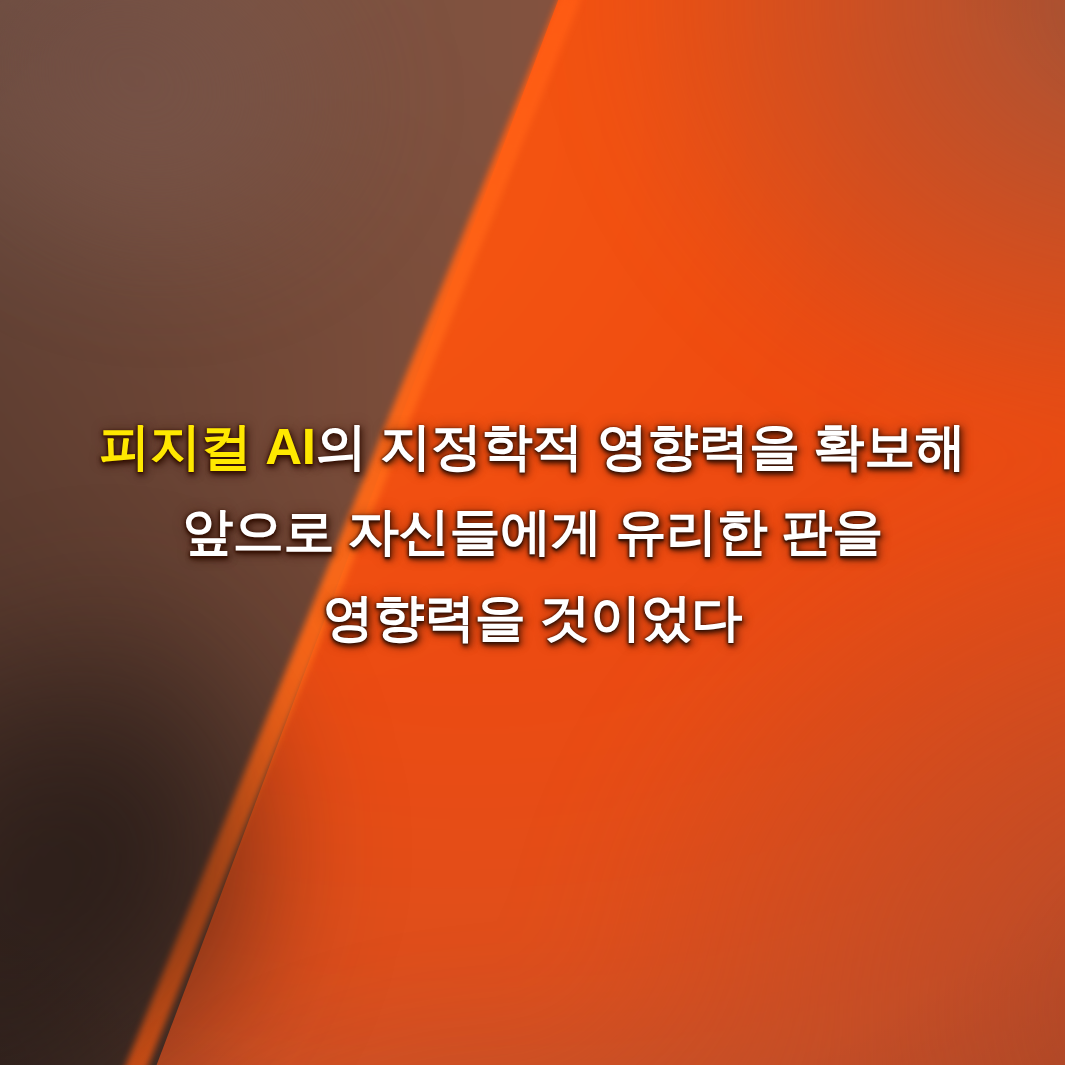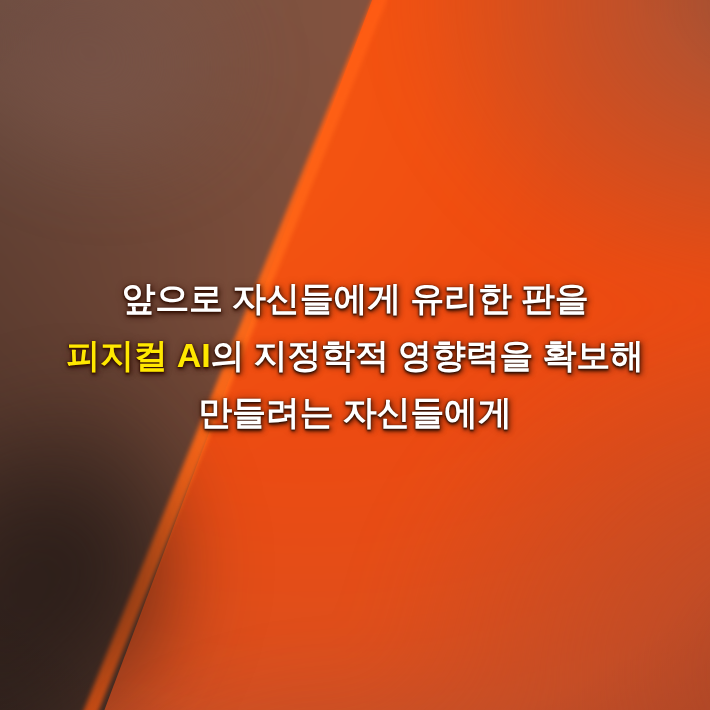--- a/index.html
+++ b/index.html
@@ -146,18 +146,18 @@
 
   <div class="bg-layer" id="bg-base"></div>
   <div id="bg-wedge"></div>
   <div id="bg-wedge-shade"></div>
   <div id="bg-rim"></div>
   <div id="bg-smudge-tl"></div>
   <div id="bg-smudge-bl"></div>
   <div id="bg-vignette"></div>
 
   <div id="caption">
+    <span class="caption-line"><span class="hl">피지컬 AI</span><span>의 지정학적 영향력을 확보해</span></span>
     <span class="caption-line"><span class="hl"></span><span>앞으로 자신들에게 유리한 판을</span></span>
-    <span class="caption-line"><span class="hl">피지컬 AI</span><span>의 지정학적 영향력을 확보해</span></span>
-    <span class="caption-line"><span class="hl"></span><span>만들려는 자신들에게</span></span>
+    <span class="caption-line"><span class="hl"></span><span>영향력을 것이었다</span></span>
   </div>
 
 </div>
 
 </body></html>

